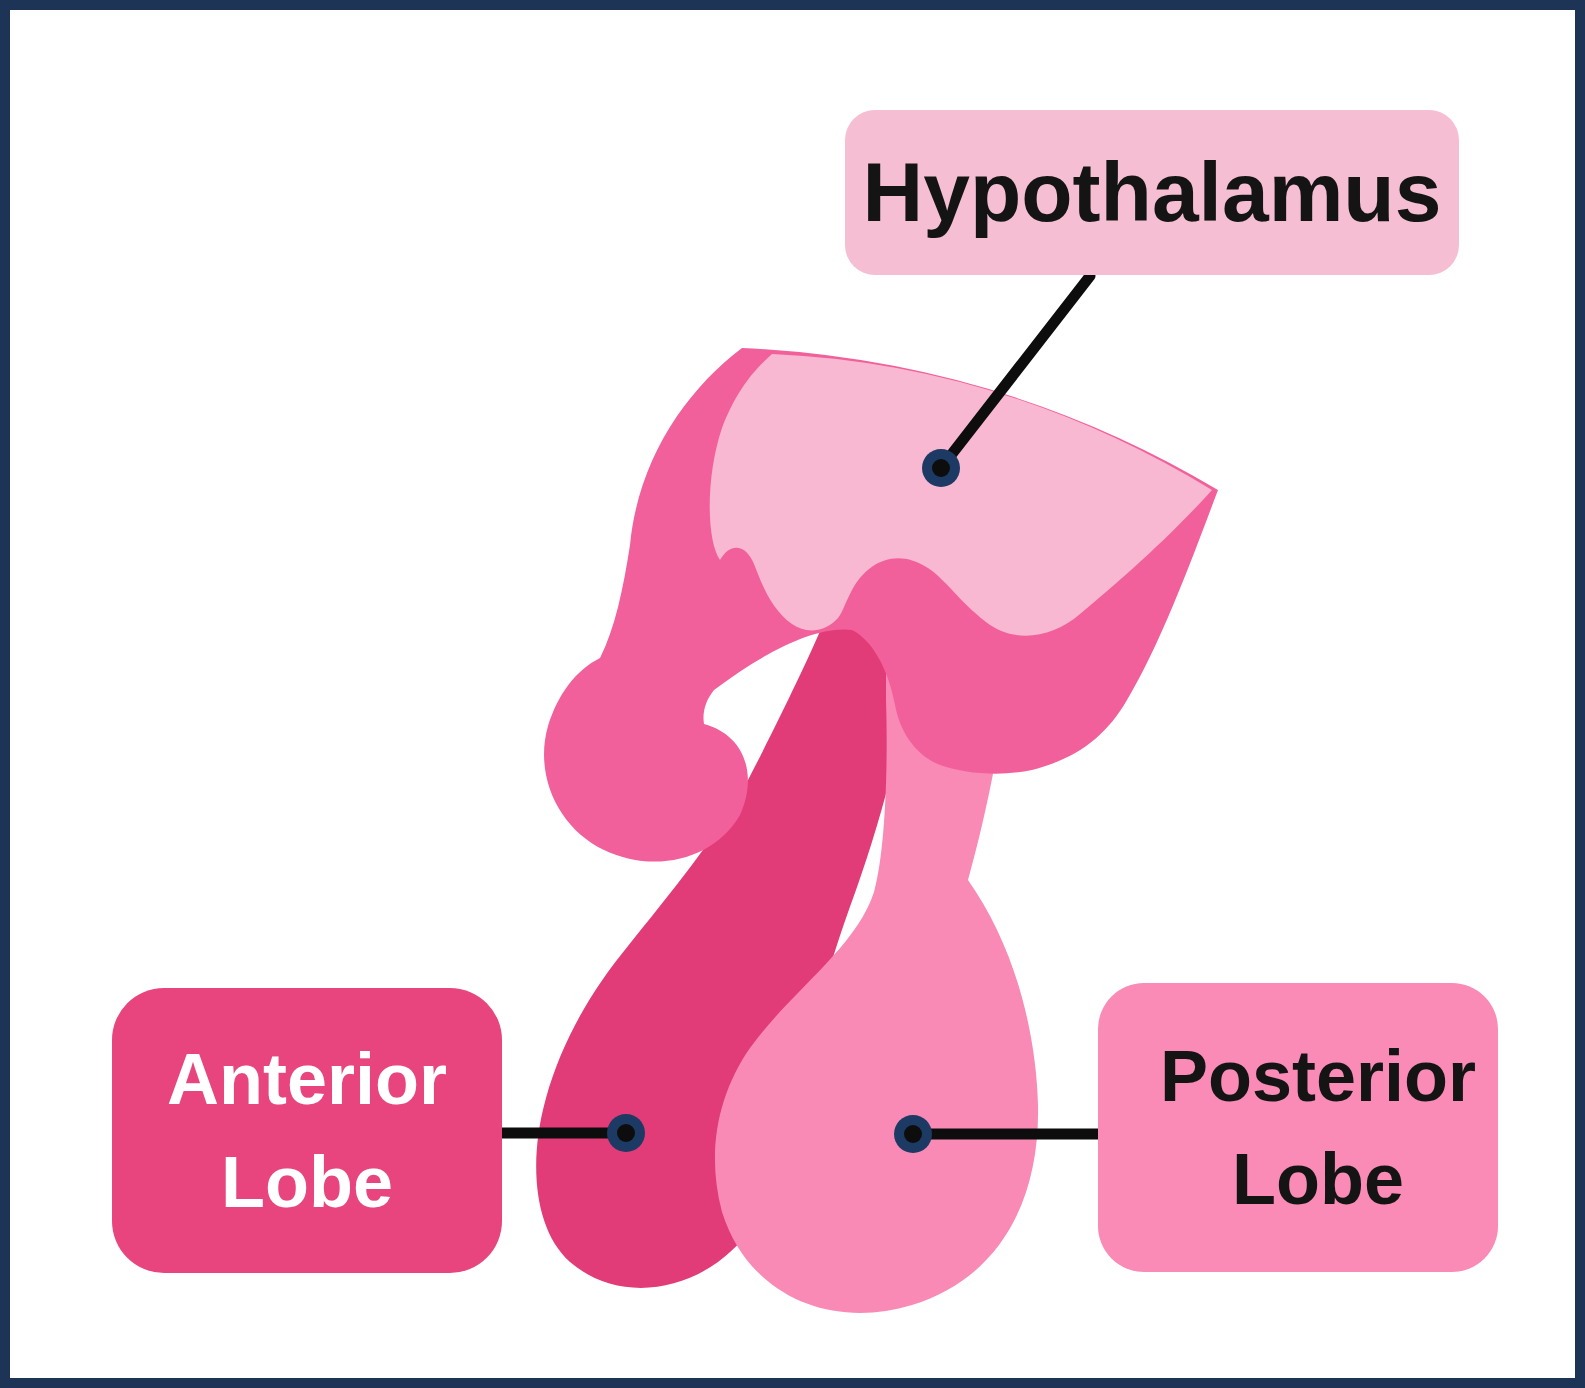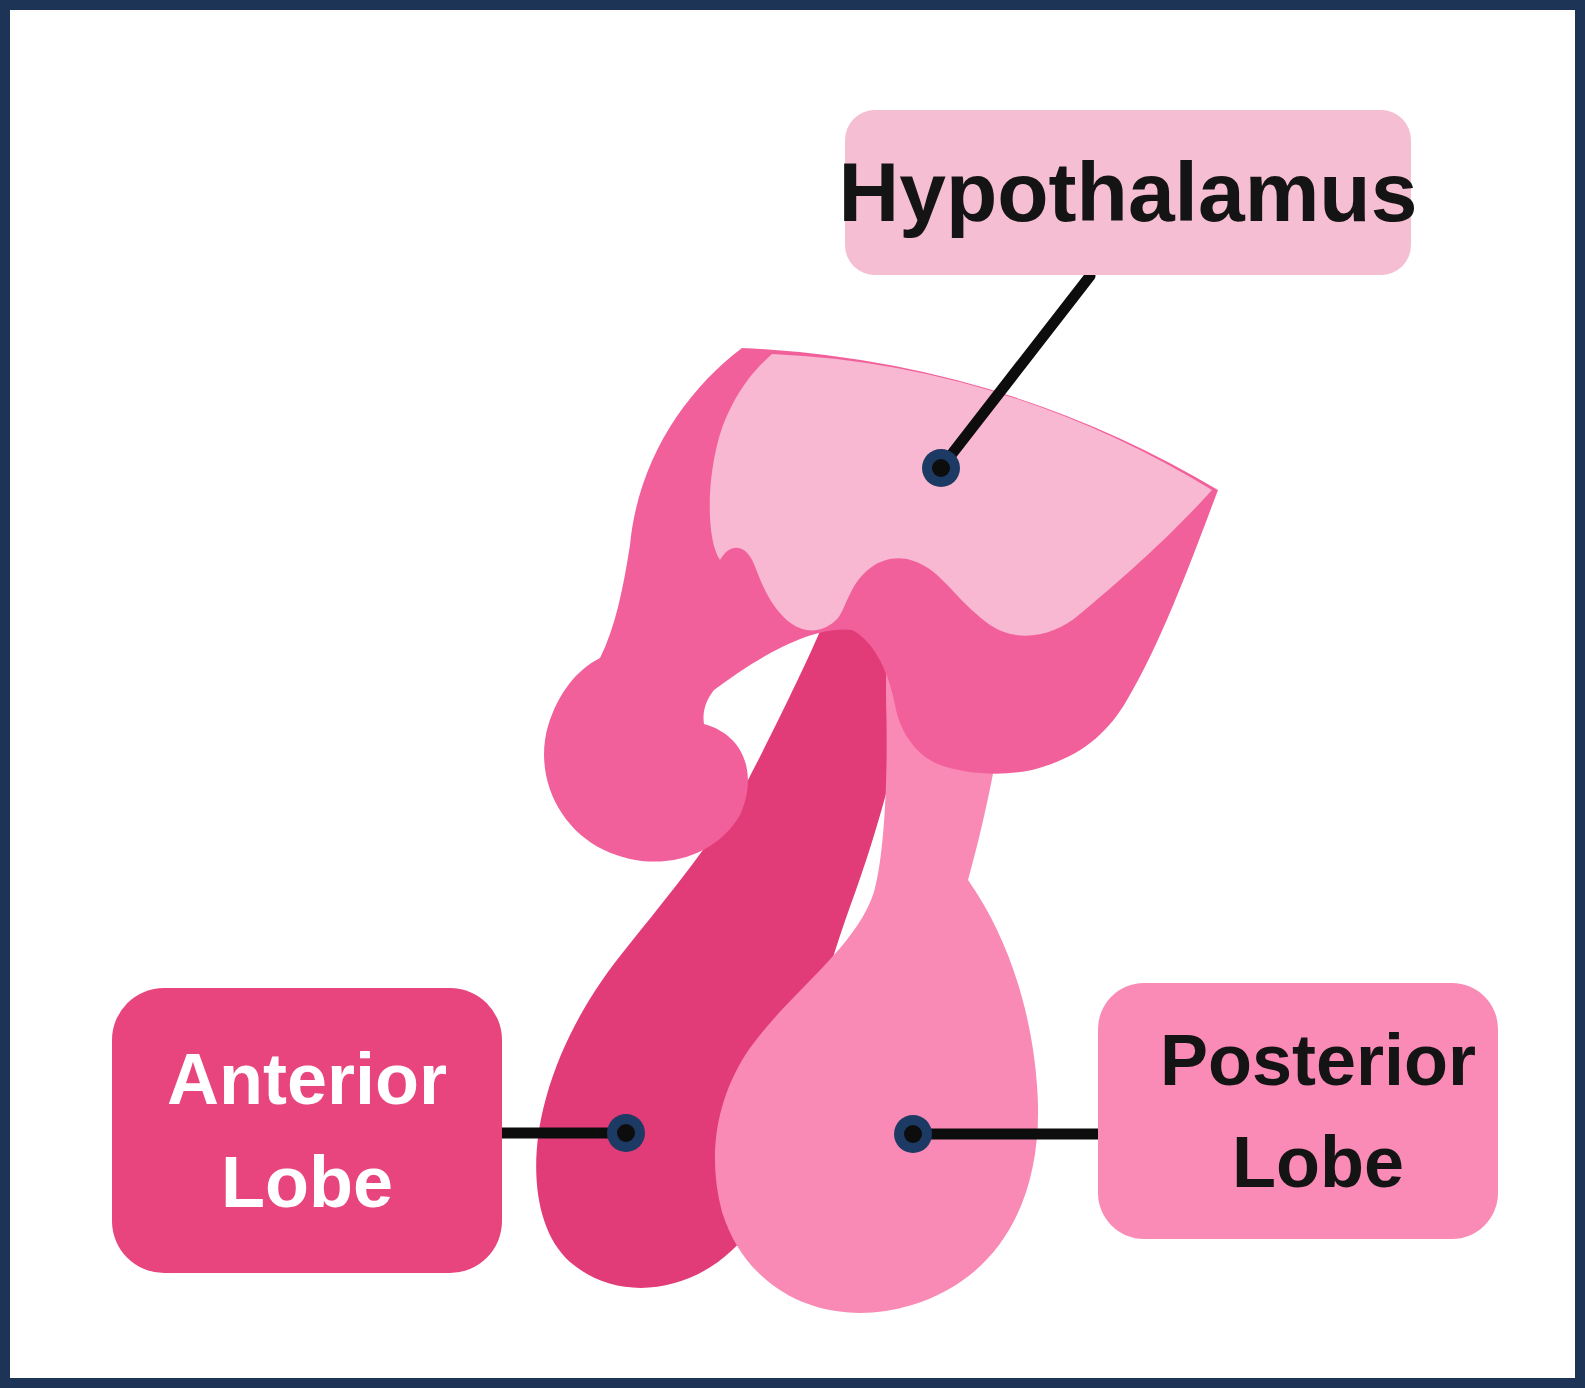--- a/index.html
+++ b/index.html
@@ -31,35 +31,35 @@
     align-items: center;
     justify-content: center;
     text-align: center;
     box-sizing: border-box;
     font-weight: 700;
     letter-spacing: 0px;
   }
   .callout .line { display: block; }
   #label-hypothalamus {
     left: 835px; top: 100px;
-    width: 566px; height: 165px;
+    width: 614px; height: 165px;
     border-radius: 30px;
     font-size: 84px;
   }
   #label-anterior {
     left: 62px; top: 978px;
     width: 390px; height: 285px;
     border-radius: 52px;
     font-size: 72px;
     line-height: 1.42;
     margin-left: 40px;
   }
   #label-posterior {
     left: 1088px; top: 973px;
-    width: 400px; height: 256px;
+    width: 400px; height: 289px;
     border-radius: 46px;
     font-size: 72px;
     line-height: 1.42;
     padding-left: 40px;
   }
 </style>
 </head>
 <body>
 
 <div class="stage" style="border-color: rgb(30, 52, 86); background: rgb(255, 255, 255);">

